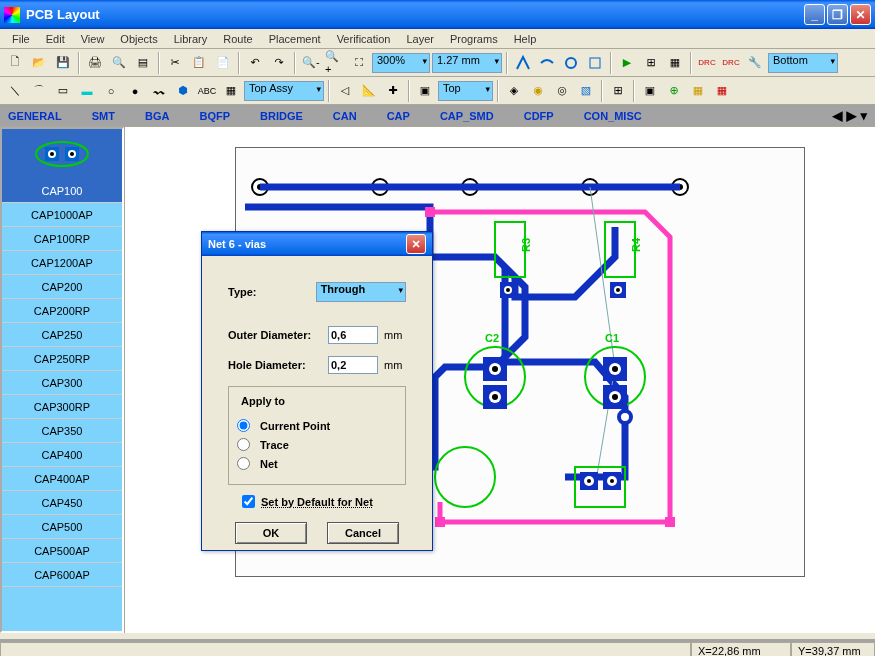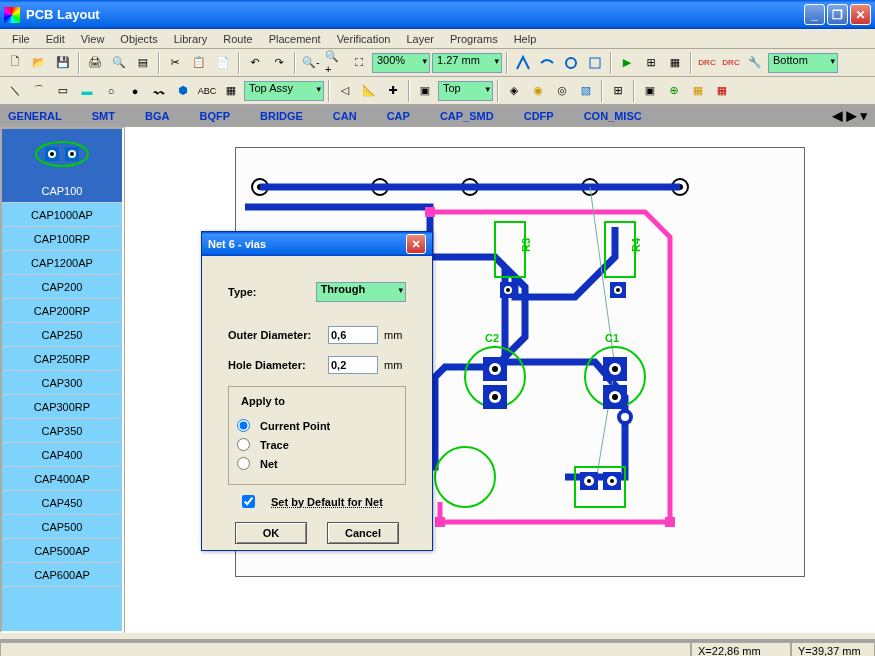--- a/index.html
+++ b/index.html
@@ -9,21 +9,21 @@
 .titlebar .title { flex: 1; font-size: 13px; }
 .titlebar .btn { width: 21px; height: 21px; margin-left: 2px; border: 1px solid #fff; border-radius: 3px; display: flex; align-items: center; justify-content: center; font-weight: bold; font-size: 12px; }
 .titlebar .min { background: linear-gradient(#7ba7e8, #3d6fc4); }
 .titlebar .max { background: linear-gradient(#7ba7e8, #3d6fc4); }
 .titlebar .close { background: linear-gradient(#e88b7b, #c33); }
 .menubar { height: 20px; background: #ece9d8; border-bottom: 1px solid #aca899; display: flex; align-items: center; padding: 0 4px; }
 .menubar span { padding: 2px 8px; color: #333; }
 .toolbar { height: 28px; background: #ece9d8; border-bottom: 1px solid #aca899; display: flex; align-items: center; padding: 0 4px; gap: 2px; }
 .tbtn { width: 22px; height: 22px; border: 1px solid transparent; display: flex; align-items: center; justify-content: center; cursor: pointer; }
 .tsep { width: 2px; height: 22px; border-left: 1px solid #aca899; border-right: 1px solid #fff; margin: 0 2px; }
-.combo { height: 20px; border: 1px solid #7f9db9; background: #86efac; padding: 0 16px 0 4px; position: relative; }
+.combo { height: 20px; border: 1px solid #7f9db9; background: #7dd3fc; padding: 0 16px 0 4px; position: relative; }
 .combo::after { content: '▾'; position: absolute; right: 2px; top: 2px; font-size: 9px; }
 .cattabs { height: 22px; background: #a3a3a3; border-bottom: 1px solid #aca899; display: flex; align-items: center; padding: 0 8px; gap: 30px; }
 .cattabs span { color: #0033cc; font-weight: bold; cursor: pointer; }
 .cattabs .nav { margin-left: auto; display: flex; gap: 4px; }
 .cattabs .nav span { color: #000; font-size: 13px; }
 .main { display: flex; height: 506px; }
 .sidebar { width: 125px; background: #ece9d8; border-right: 1px solid #aca899; display: flex; }
 .complist { flex: 1; background: #7dd3fc; border: 2px inset #fff; overflow-y: scroll; }
 .comppreview { height: 50px; background: #316ac5; display: flex; align-items: center; justify-content: center; }
 .compitem { height: 24px; border-bottom: 1px solid #ccc; display: flex; align-items: center; justify-content: center; cursor: pointer; }
@@ -38,21 +38,21 @@
 .dialog .dtitle .x { margin-left: auto; width: 20px; height: 20px; background: linear-gradient(#e88b7b,#c33); border: 1px solid white; border-radius: 3px; display: flex; align-items: center; justify-content: center; }
 .dialog .body { padding: 26px; }
 .drow { display: flex; align-items: center; margin-bottom: 12px; }
 .drow label { font-weight: bold; width: 100px; }
 .drow input[type=text] { width: 50px; height: 18px; border: 1px solid #7f9db9; padding: 0 2px; font-weight: bold; }
 .drow .unit { margin-left: 6px; }
 .fieldset { border: 1px solid #aca899; padding: 8px; margin-bottom: 10px; }
 .fieldset .legend { font-weight: bold; margin-bottom: 6px; margin-top: -16px; background: #ece9d8; display: inline-block; padding: 0 4px; }
 .radio { display: flex; align-items: center; gap: 6px; margin: 6px 0; font-weight: bold; }
 .radio input { margin-right: 4px; }
-.check { display: flex; align-items: center; gap: 16px; margin: 8px 0 14px 14px; font-weight: bold; }
+.check { display: flex; align-items: center; gap: 6px; margin: 8px 0 14px 14px; font-weight: bold; }
 .dbtn { width: 72px; height: 22px; background: #ece9d8; border: 1px solid #555; box-shadow: inset 1px 1px #fff, inset -1px -1px #888; font-weight: bold; cursor: pointer; }
 .dbtns { display: flex; gap: 20px; justify-content: center; }
 svg { overflow: visible; }
 </style>
 </head>
 <body>
 
 <div class="titlebar">
   <div class="logo"></div>
   <div class="title">PCB Layout</div>

